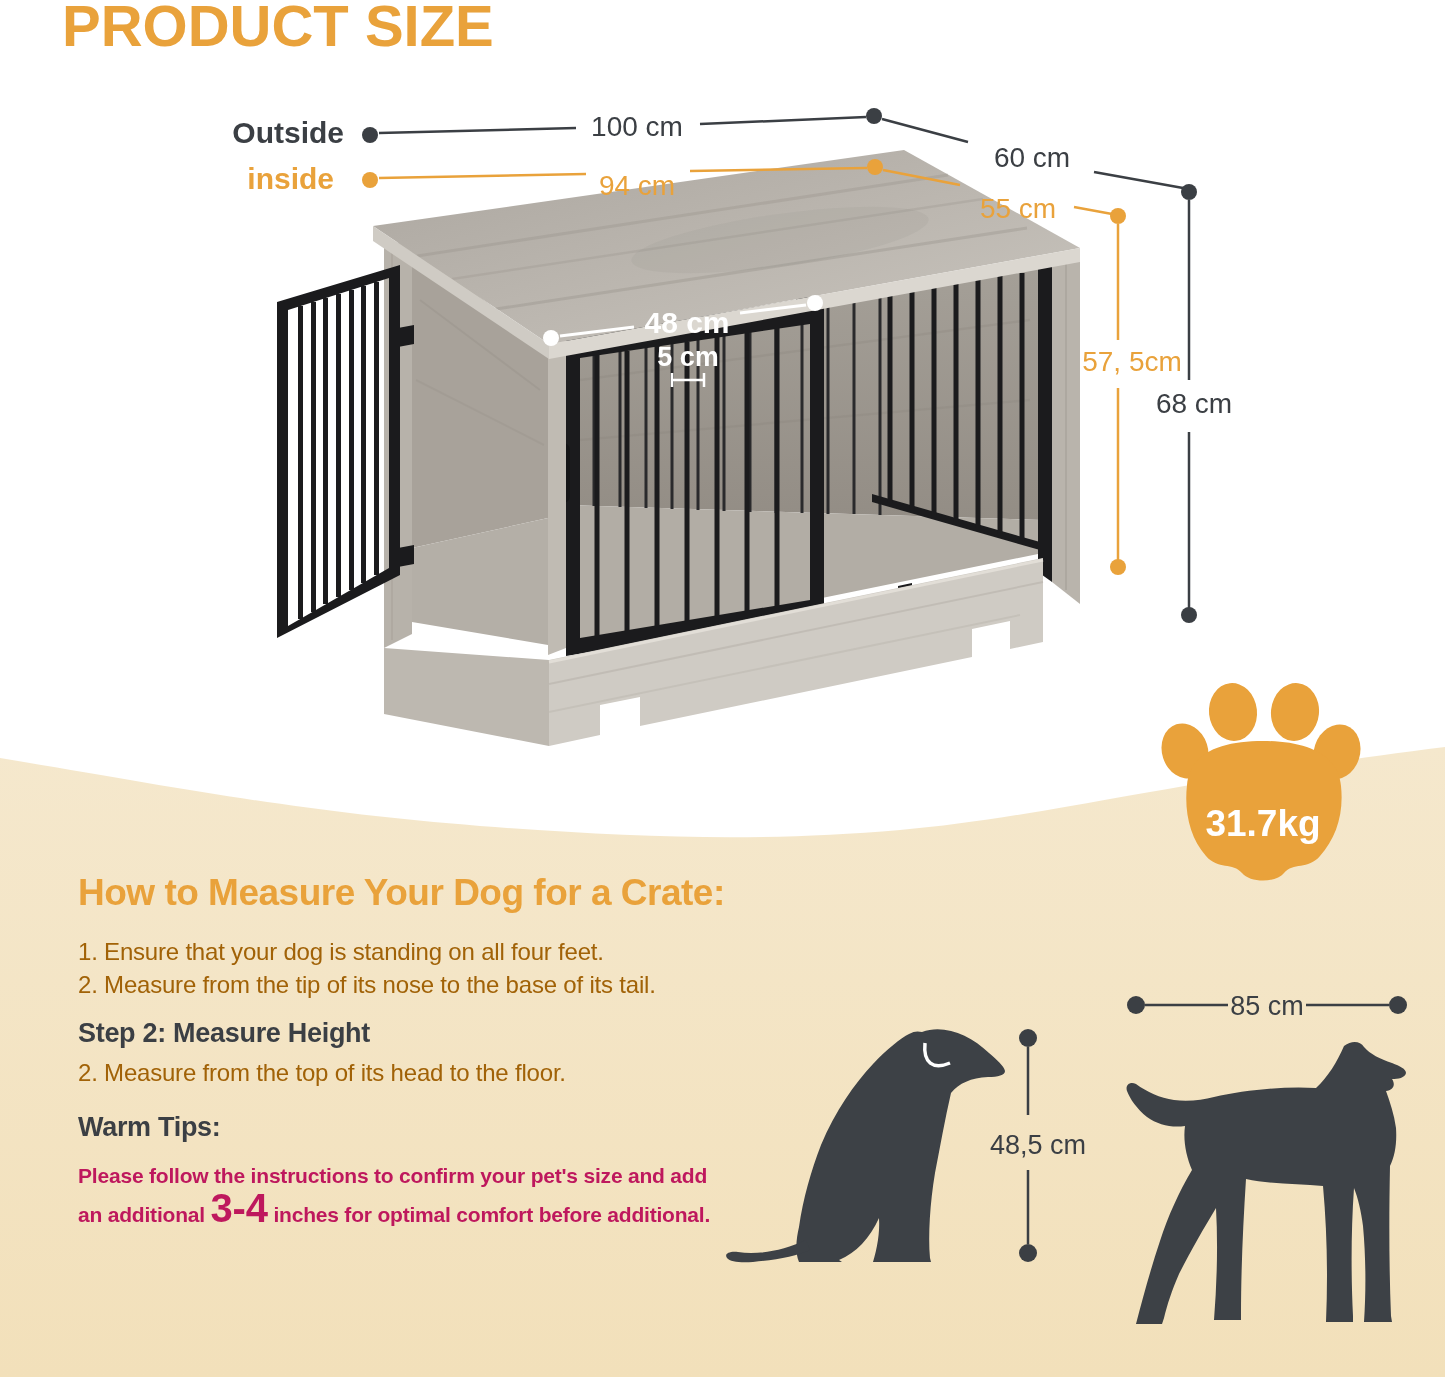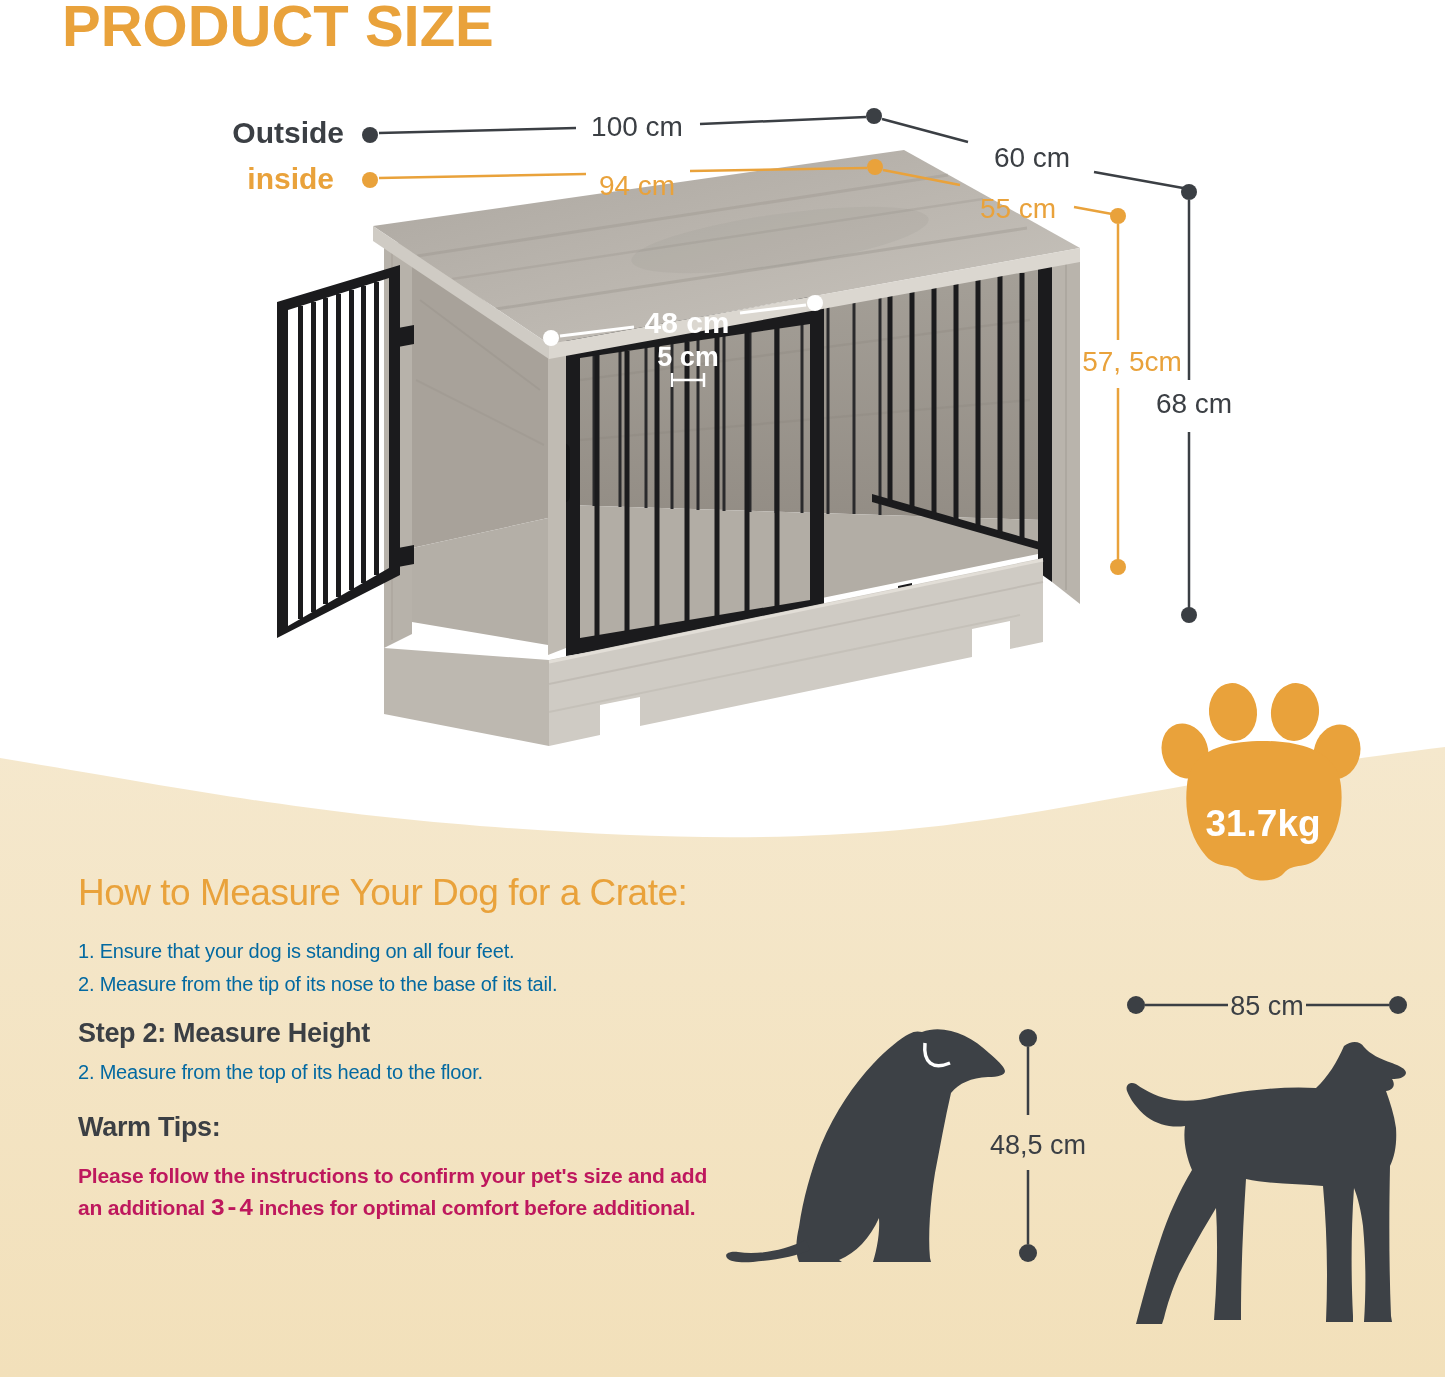--- a/index.html
+++ b/index.html
@@ -9,28 +9,28 @@
   }
   svg text{font-family:"Liberation Sans",sans-serif;}
   #scene{position:absolute;left:0;top:0;z-index:1;}
 
   .page-title{
     position:absolute;left:62px;top:-8px;z-index:3;margin:0;
     font-size:58px;font-weight:bold;letter-spacing:0px;color:#E9A23B;
   }
   .guide{position:absolute;left:78px;top:872px;width:720px;z-index:3;color:#3B3F44;}
   .guide h2{
-    margin:0 0 24px 0;font-size:37px;font-weight:normal;letter-spacing:-0.5px;color:#E9A23B;
+    margin:0 0 24px 0;font-size:37px;font-weight:bold;letter-spacing:-0.5px;color:#E9A23B;
   }
   .guide h3{margin:0 0 10px 0;font-size:27px;font-weight:bold;letter-spacing:-0.3px;color:#3B3F44;}
-  .guide p{margin:0 0 6px 0;font-size:20px;letter-spacing:-0.2px;line-height:27px;color:#0369a1;}
+  .guide p{margin:0 0 6px 0;font-size:24px;letter-spacing:-0.2px;line-height:27px;color:#a16207;}
   .guide .gap-after{margin-bottom:20px;}
   .guide .warm{margin-top:26px;margin-bottom:18px;}
   .guide .bold-line{font-weight:bold;font-size:21px;line-height:30px;margin-bottom:2px;color:#be185d;}
-  .guide .bold-line .big{font-size:24px;font-weight:bold;font-family:Liberation Mono, monospace;}
+  .guide .bold-line .big{font-size:40px;font-weight:bold;}
 </style>
 </head>
 <body>
 
 <h1 class="page-title">PRODUCT SIZE</h1>
 
 <svg id="scene" width="1445" height="1377" viewBox="0 0 1445 1377">
   <defs>
     <linearGradient id="topWood" x1="0" y1="0" x2="1" y2="1">
       <stop offset="0" stop-color="#aba69f"></stop>

